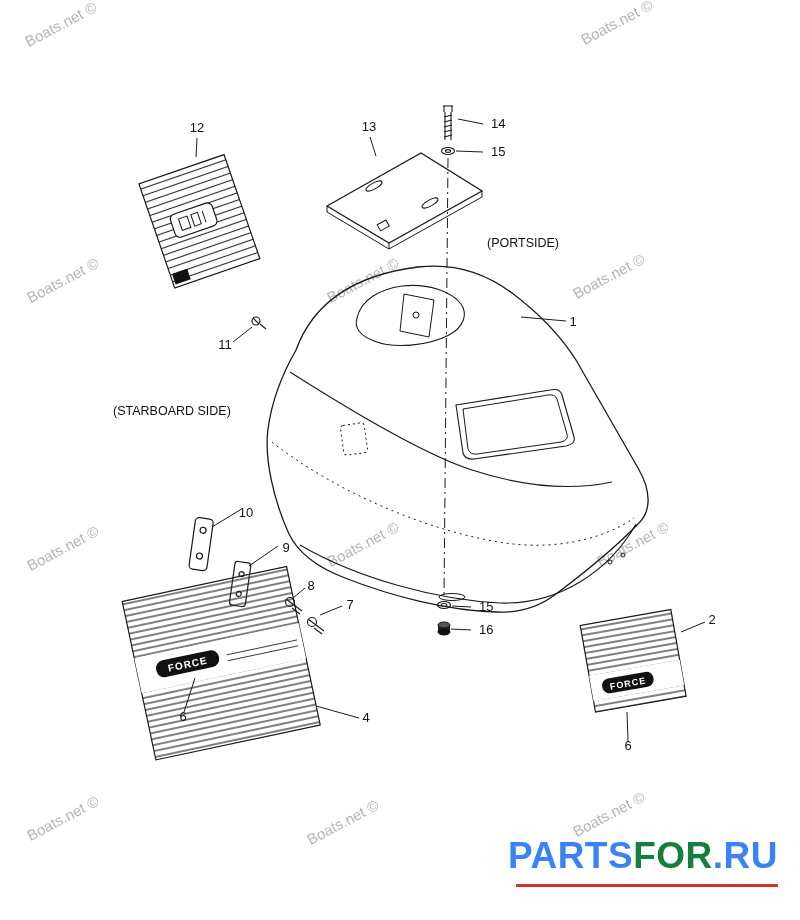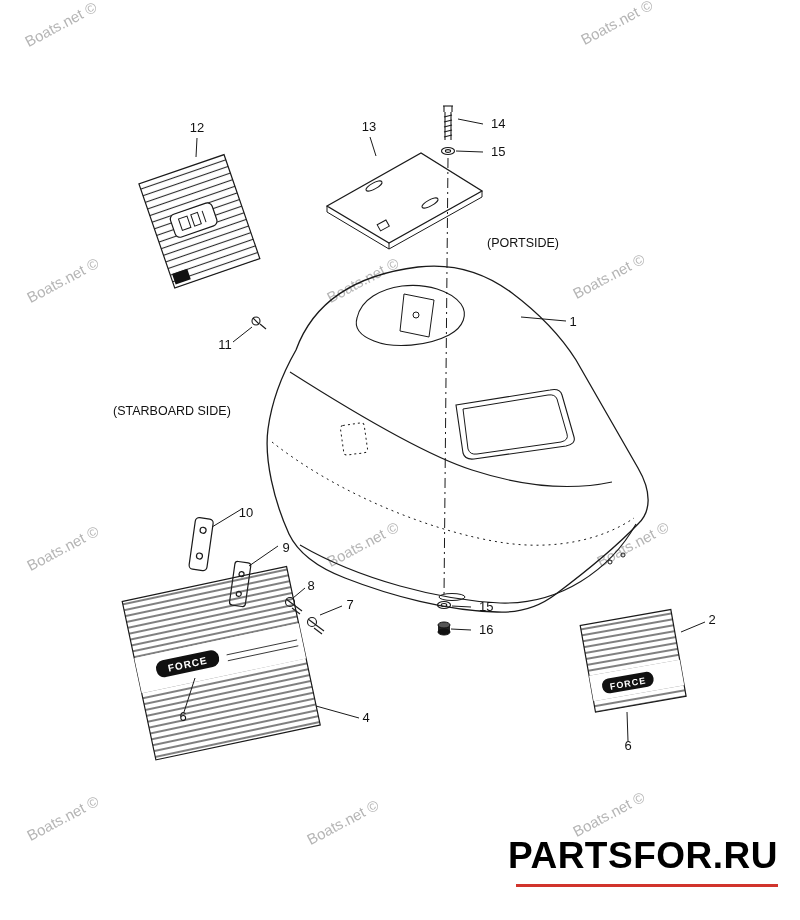--- a/index.html
+++ b/index.html
@@ -58,22 +58,22 @@
   .logo {
     position: absolute;
     top: 836px;
     right: 22px;
     font-size: 37px;
     font-weight: 800;
     letter-spacing: 0.5px;
     line-height: 1.1;
     white-space: nowrap;
   }
-  .logo .red { color: #000000; }
-  .logo .gray { color: #000000; margin-top: 19px; }
+  .logo .red { color: #3b82f6; }
+  .logo .gray { color: #15803d; margin-top: 19px; }
   .logo-underline {
     position: absolute;
     top: 884px;
     right: 22px;
     width: 262px;
     height: 3px;
     background: #d1342c;
   }
 </style>
 </head>

